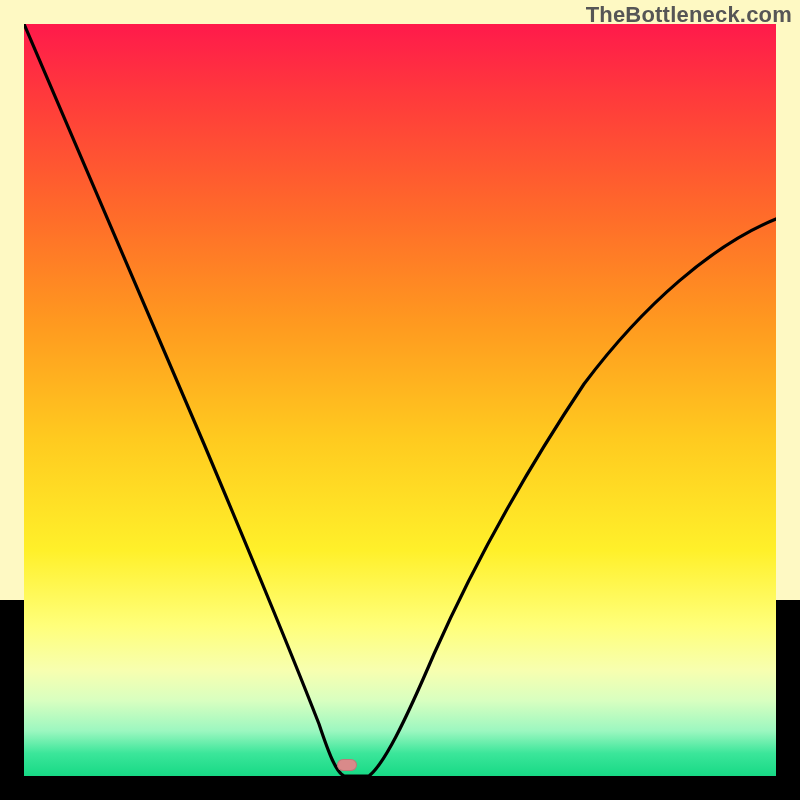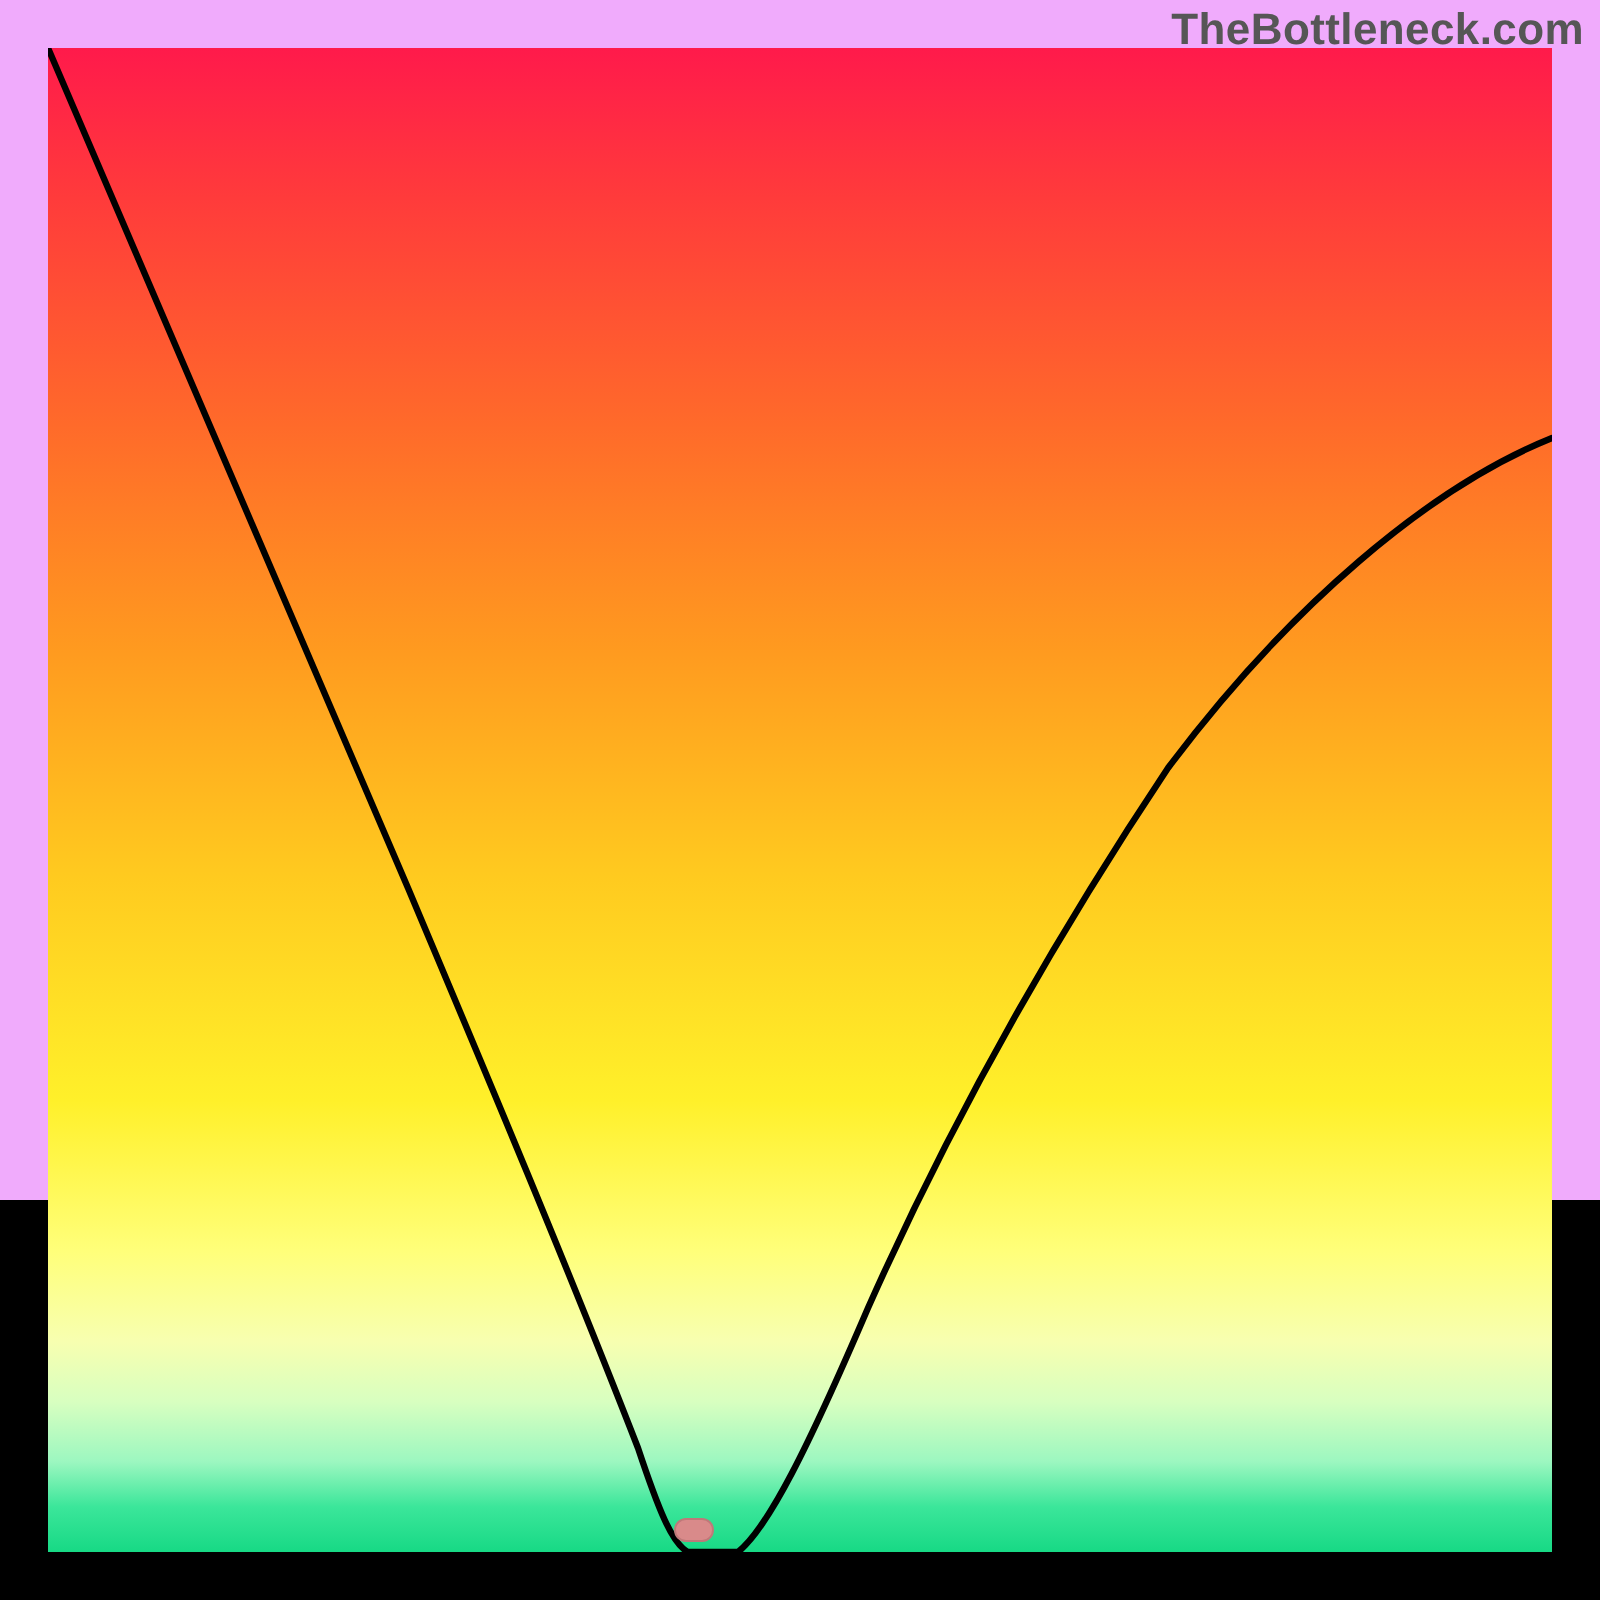--- a/index.html
+++ b/index.html
@@ -8,21 +8,21 @@
     width: 800px;
     height: 800px;
     overflow: hidden;
     font-family: Arial, Helvetica, sans-serif;
     background: #000;
   }
   .frame {
     position: relative;
     width: 800px;
     height: 600px;
-    background: #f0abfc;
+    background: #fef9c3;
   }
   .plot {
     position: absolute;
     left: 24px;
     top: 24px;
     width: 752px;
     height: 752px;
     background: linear-gradient(
       to bottom,
       #ff1a4b 0%,

